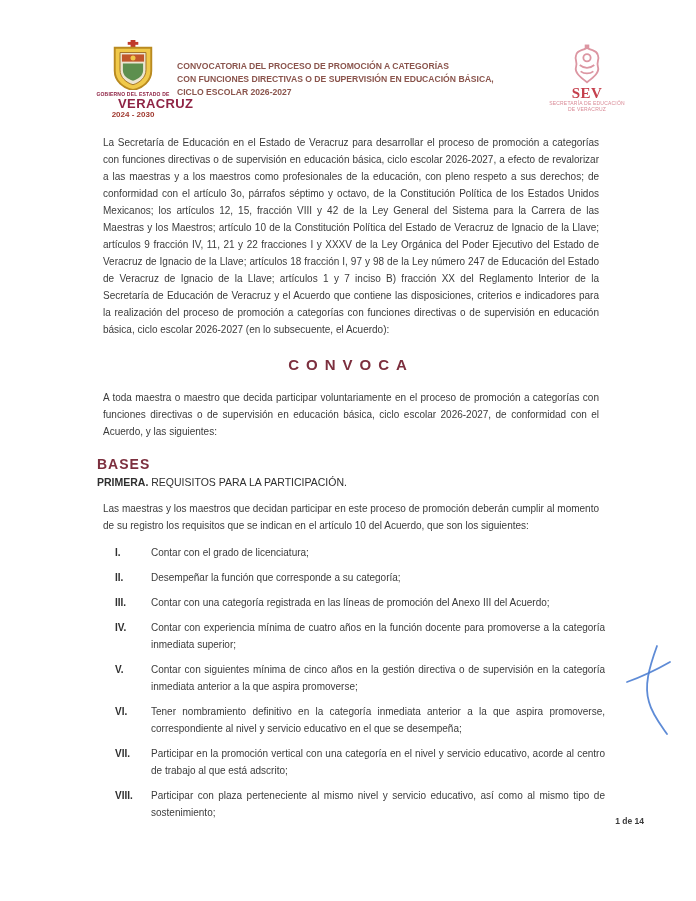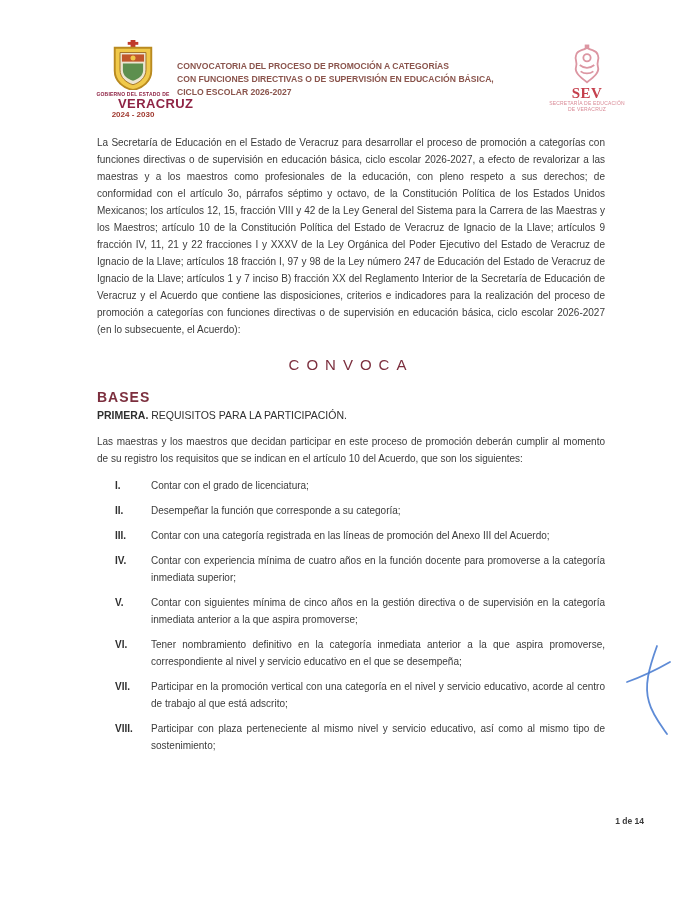--- a/index.html
+++ b/index.html
@@ -59,27 +59,27 @@
   }
   .sev-subtitle {
     font-size: 5px; color: #d98a96; letter-spacing: 0.2px;
     line-height: 6px; white-space: nowrap;
   }
   
   .para {
     font-size: 10px;
     line-height: 17px;
     text-align: justify;
-    margin: 0;
+    margin: 6px;
   }
   .intro { margin-top: 12px; }
   .convoca {
     text-align: center;
     font-size: 15px;
-    font-weight: normal;
+    font-weight: bold;
     letter-spacing: 7px;
     color: #7c2f3e;
     margin: 18px 0 16px 0;
   }
   .bases {
     text-align: left;
     font-size: 14px;
     font-weight: bold;
     letter-spacing: 1px;
     color: #7c2f3e;
@@ -176,20 +176,21 @@
       <div class="sev-subtitle">SECRETARÍA DE EDUCACIÓN</div>
       <div class="sev-subtitle">DE VERACRUZ</div>
     </div>
 
   </header>
 
   <p class="para intro">La Secretaría de Educación en el Estado de Veracruz para desarrollar el proceso de promoción a categorías con funciones directivas o de supervisión en educación básica, ciclo escolar 2026-2027, a efecto de revalorizar a las maestras y a los maestros como profesionales de la educación, con pleno respeto a sus derechos; de conformidad con el artículo 3o, párrafos séptimo y octavo, de la Constitución Política de los Estados Unidos Mexicanos; los artículos 12, 15, fracción VIII y 42 de la Ley General del Sistema para la Carrera de las Maestras y los Maestros; artículo 10 de la Constitución Política del Estado de Veracruz de Ignacio de la Llave; artículos 9 fracción IV, 11, 21 y 22 fracciones I y XXXV de la Ley Orgánica del Poder Ejecutivo del Estado de Veracruz de Ignacio de la Llave; artículos 18 fracción I, 97 y 98 de la Ley número 247 de Educación del Estado de Veracruz de Ignacio de la Llave; artículos 1 y 7 inciso B) fracción XX del Reglamento Interior de la Secretaría de Educación de Veracruz y el Acuerdo que contiene las disposiciones, criterios e indicadores para la realización del proceso de promoción a categorías con funciones directivas o de supervisión en educación básica, ciclo escolar 2026-2027 (en lo subsecuente, el Acuerdo):</p>
 
   <h1 class="convoca">CONVOCA</h1>
 
+  <p class="para">A toda maestra o maestro que decida participar voluntariamente en el proceso de promoción a categorías con funciones directivas o de supervisión en educación básica, ciclo escolar 2026-2027, de conformidad con el Acuerdo, y las siguientes:</p>
 
   <h2 class="bases">BASES</h2>
 
   <p class="primera"><span class="bold">PRIMERA.</span> <span>REQUISITOS PARA LA PARTICIPACIÓN.</span></p>
 
   <p class="para">Las maestras y los maestros que decidan participar en este proceso de promoción deberán cumplir al momento de su registro los requisitos que se indican en el artículo 10 del Acuerdo, que son los siguientes:</p>
 
   <ol class="req-list">
     <li class="req-item">
       <span class="req-numeral">I.</span>

